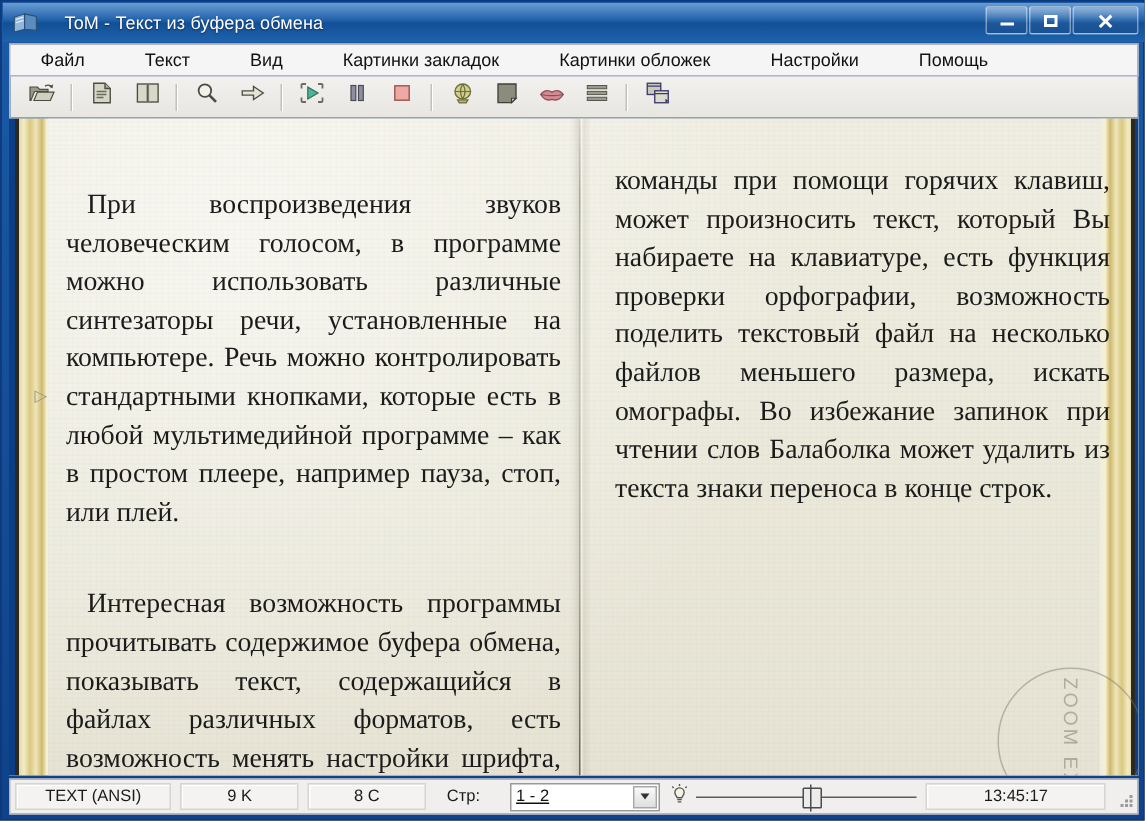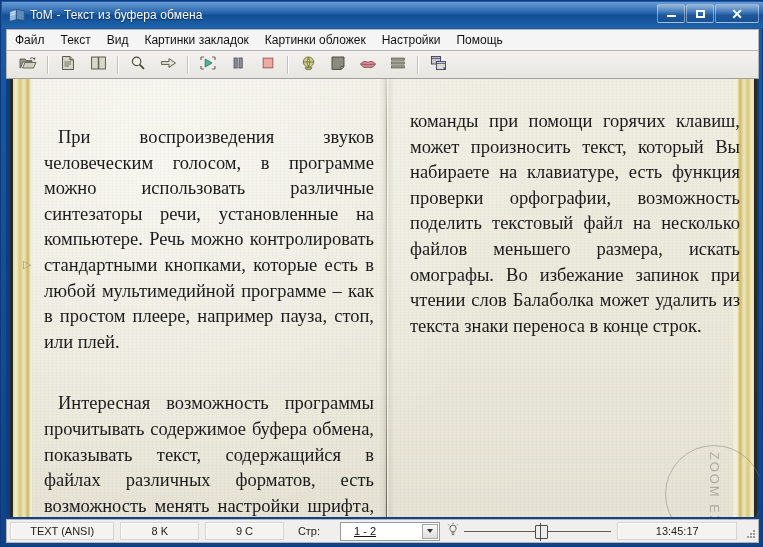--- a/index.html
+++ b/index.html
@@ -12,21 +12,21 @@
     position:absolute;left:0;top:0;width:763px;height:547px;
     box-sizing:border-box;
     border:1px solid #0e3a7d;
     background:linear-gradient(180deg,#1c5ba8 0%,#1b5aa6 4px,#0f4288 100%);
     padding:0;
   }
   
   .titlebar{
     position:absolute;left:1px;top:1px;width:761px;height:26px;
     background:linear-gradient(180deg,#2f74bf 0%,#1d5ea8 45%,#134f96 52%,#1e63ac 100%);
-    display:flex;align-items:center;
+    display:flex;align-items:center;gap:13px;
   }
   .titlebar .sheen{
     position:absolute;left:0;top:0;right:0;height:12px;
     background:linear-gradient(180deg,rgba(255,255,255,.28),rgba(255,255,255,0));
     pointer-events:none;
   }
   .win-icon{
     width:18px;height:18px;margin-left:6px;margin-right:4px;
     position:relative;flex:0 0 auto;
   }
@@ -52,21 +52,21 @@
 
   
   .menubar{
     position:absolute;left:5px;top:28px;width:753px;height:22px;
     background:#f5f5f5;
     border:1px solid #b5b5b5;
     box-sizing:border-box;
     display:flex;align-items:center;
   }
   .menu-item{
-    font-size:12px;color:#111;padding:3px 8px;white-space:nowrap;cursor:default;
+    font-size:12px;color:#111;padding:3px 20px;white-space:nowrap;cursor:default;
   }
 
   
   .toolbar{
     position:absolute;left:5px;top:50px;width:753px;height:28px;
     background:linear-gradient(180deg,#f2f1ef 0%,#e8e6e1 100%);
     border-left:1px solid #b5b5b5;border-right:1px solid #b5b5b5;
     border-bottom:1px solid #9f9f9f;
     box-sizing:border-box;
     display:flex;align-items:center;
@@ -178,21 +178,21 @@
     box-sizing:border-box;
   }
   .sb-encoding{width:106px;text-align:right;}
   .sb-size{width:80px;}
   .sb-chars{width:80px;}
   .sb-pagegrp{width:150px;display:flex;align-items:center;gap:20px;border:none;box-shadow:none;background:transparent;justify-content:flex-start;padding-left:8px;}
   .sb-pagelabel{font-size:11px;color:#1b1b1b;}
   .combo{
     width:100px;height:19px;background:#fff;border:1px solid #9a9a9a;
     display:flex;align-items:center;box-sizing:border-box;
-    font-size:11px;color:#111;padding-left:13px;position:relative;text-decoration:underline;
+    font-size:11px;color:#111;padding-left:3px;position:relative;text-decoration:underline;
   }
   .combo .arrowbox{
     position:absolute;right:1px;top:1px;width:16px;height:15px;
     background:linear-gradient(180deg,#fafafa,#dedede);
     border:1px solid #a7a7a7;box-sizing:border-box;
     display:flex;align-items:center;justify-content:center;
   }
   .combo .arrowbox i{
     display:block;width:0;height:0;border-left:3px solid transparent;
     border-right:3px solid transparent;border-top:4px solid #333;
@@ -418,22 +418,22 @@
 
       <div class="watermark">
         <span>ZOOM EXE</span>
       </div>
     </div>
   </div>
 
   <div class="statusbar">
 
     <div class="sb-cell sb-encoding">TEXT (ANSI)</div>
-    <div class="sb-cell sb-size">8 K</div>
-    <div class="sb-cell sb-chars">9 C</div>
+    <div class="sb-cell sb-size">9 K</div>
+    <div class="sb-cell sb-chars">8 C</div>
 
     <div class="sb-cell sb-pagegrp">
       <span class="sb-pagelabel">Стр:</span>
       <div class="combo">
         <span>1 - 2</span>
         <span class="arrowbox">
             <i></i>
           </span>
       </div>
     </div>

